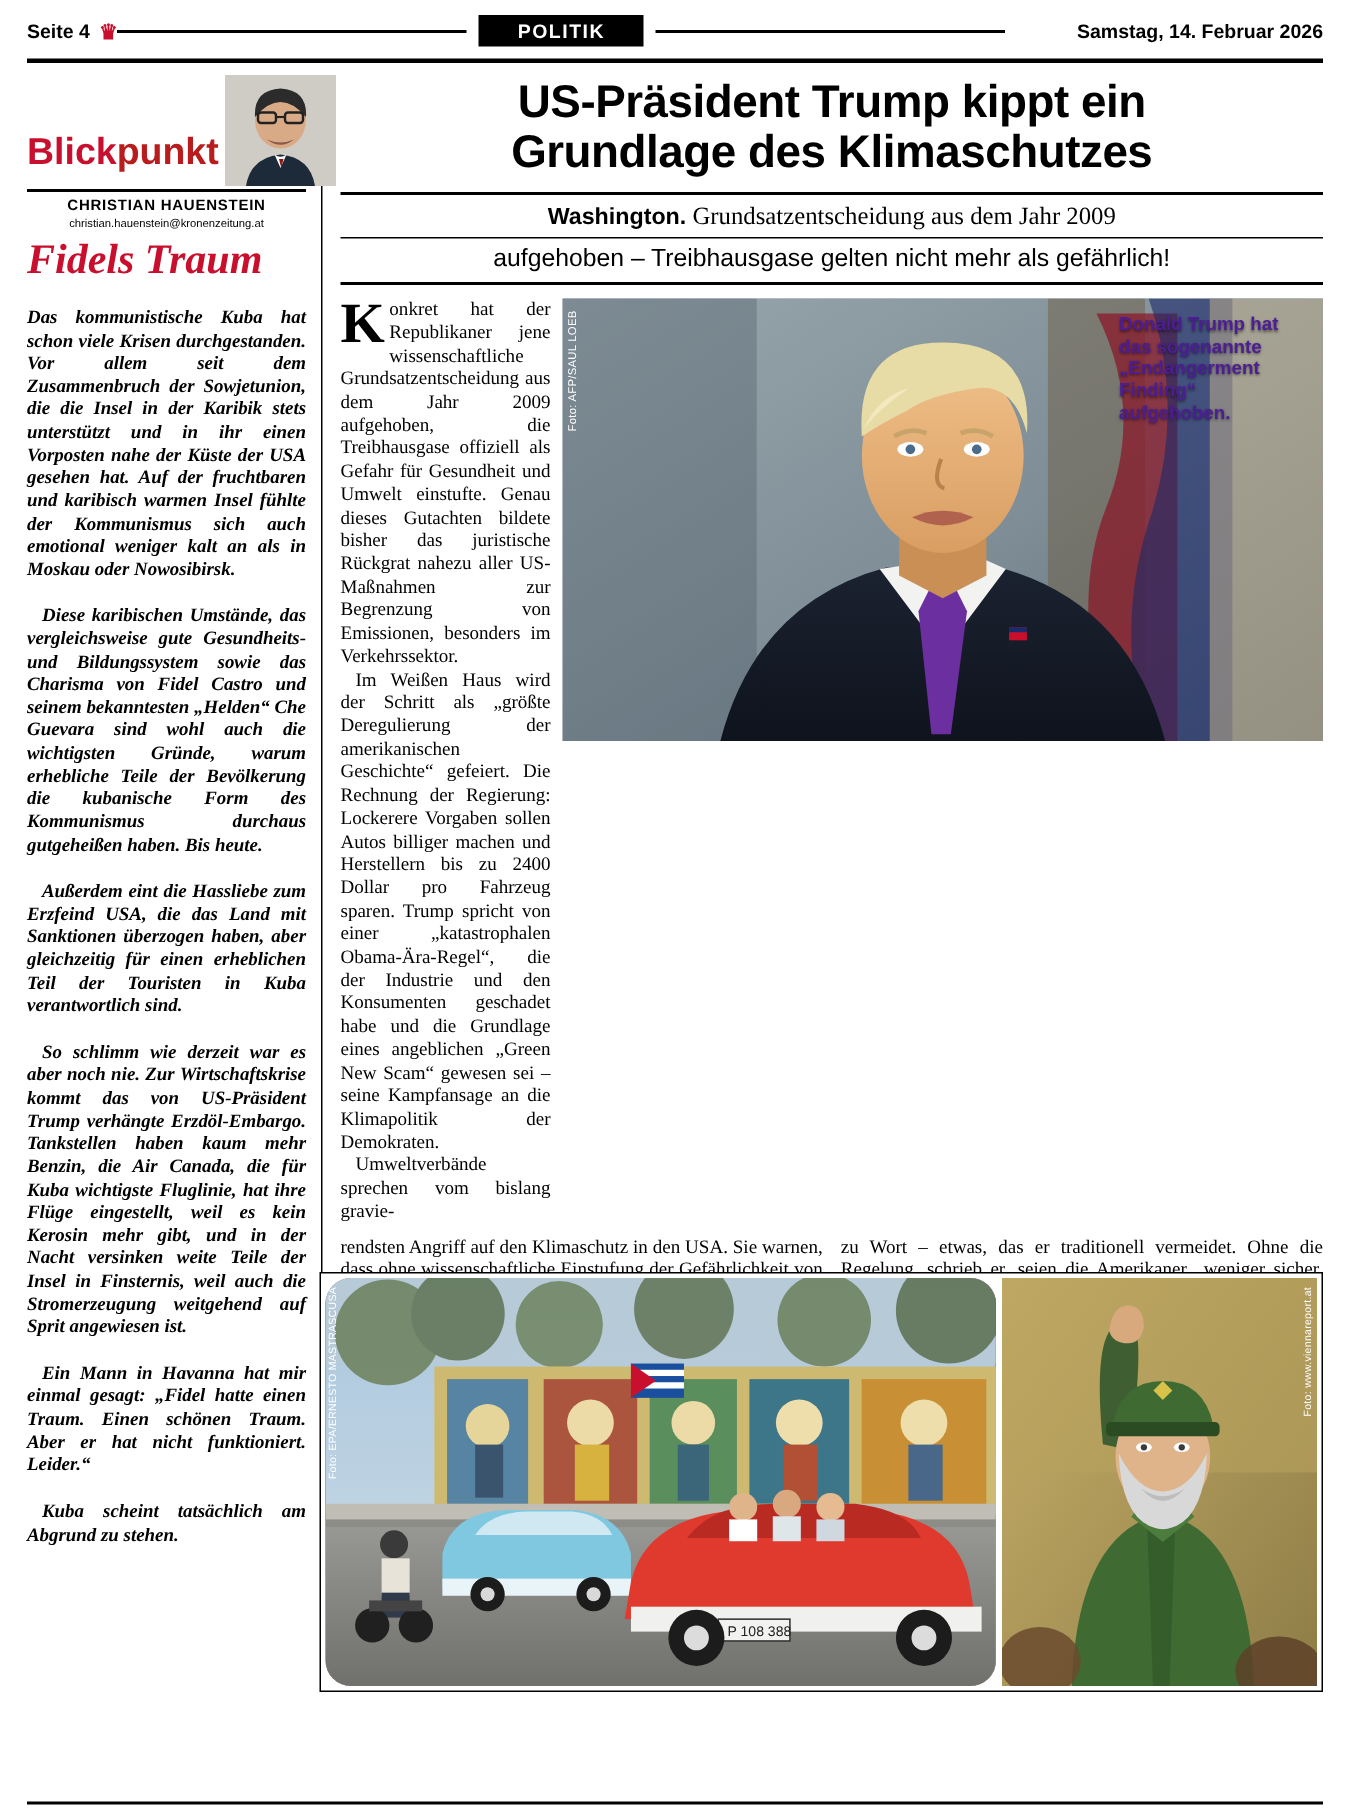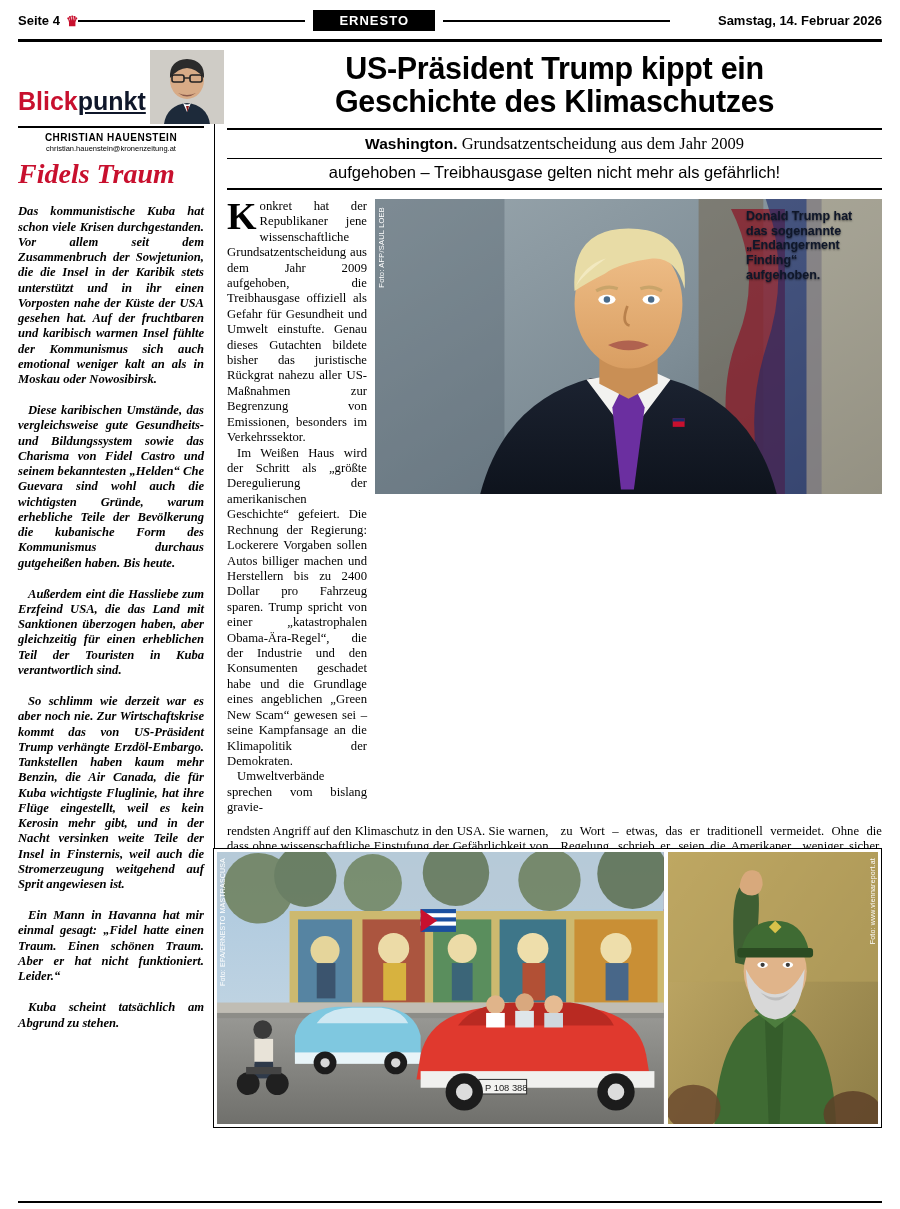--- a/index.html
+++ b/index.html
@@ -102,21 +102,21 @@
     gap: 4px;
   }
   .bp-logo {
     font-family: "Liberation Sans", sans-serif;
     font-size: 25px;
     font-weight: bold;
     line-height: 1;
     padding-bottom: 10px;
   }
   .bp-logo .red { color: #c8102e; }
-  .bp-logo .blk { color: #0f172a; text-decoration: underline; }
+  .bp-logo .blk { color: #b91c1c; }
   .bp-portrait {
     width: 74px;
     height: 74px;
     overflow: hidden;
     position: relative;
     flex: 0 0 74px;
   }
   .bp-portrait svg { display: block; }
   .bp-rule {
     height: 2px;
@@ -221,21 +221,21 @@
     color: #fff;
     writing-mode: vertical-rl;
     transform: rotate(180deg);
     letter-spacing: .2px;
   }
   .photo-caption-box {
     position: absolute;
     right: 8px;
     top: 10px;
     width: 128px;
-    color: #0f172a;
+    color: #4c1d95;
     font-family: "Liberation Sans", sans-serif;
     font-weight: bold;
     font-size: 12.5px;
     line-height: 1.18;
     text-shadow: 0 1px 2px rgba(0,0,0,.55);
   }
   .body-cols {
     display: flex;
     gap: 12px;
     margin-top: 8px;
@@ -280,20 +280,21 @@
   .strip-photos {
     display: flex;
     gap: 4px;
     height: 272px;
   }
   .strip-left {
     flex: 1 1 68%;
     position: relative;
     overflow: hidden;
     background: #b91c1c;
+    border-radius: 17px;
   }
   .strip-right {
     flex: 1 1 32%;
     position: relative;
     overflow: hidden;
     background: #3f5d2f;
   }
   .vcredit {
     position: absolute;
     font-family: "Liberation Sans", sans-serif;
@@ -326,21 +327,21 @@
 
 <div class="page">
 
   <div class="masthead">
     <div class="masthead-left">
       <span>Seite 4</span>
       <span class="crown">♛</span>
     </div>
     <div class="masthead-center">
       <div class="rule-left"></div>
-      <div class="politik-badge">ERNESTO</div>
+      <div class="politik-badge">POLITIK</div>
       <div class="rule-right"></div>
     </div>
     <div class="masthead-right">Samstag, 14. Februar 2026</div>
   </div>
   <div class="masthead-rule"></div>
 
   <div class="content">
 
     <div class="col-left">
       <div class="blickpunkt-head">
@@ -374,21 +375,21 @@
         <p>So schlimm wie derzeit war es aber noch nie. Zur Wirtschaftskrise kommt das von US-Präsident Trump verhängte Erzdöl-Embargo. Tankstellen haben kaum mehr Benzin, die Air Canada, die für Kuba wichtigste Fluglinie, hat ihre Flüge eingestellt, weil es kein Kerosin mehr gibt, und in der Nacht versinken weite Teile der Insel in Finsternis, weil auch die Stromerzeugung weitgehend auf Sprit angewiesen ist.</p>
         <p>Ein Mann in Havanna hat mir einmal gesagt: „Fidel hatte einen Traum. Einen schönen Traum. Aber er hat nicht funktioniert. Leider.“</p>
         <p>Kuba scheint tatsächlich am Abgrund zu stehen.</p>
       </div>
     </div>
 
     <div class="col-right">
 
       <div class="headline">
         <div>US-Präsident Trump kippt ein</div>
-        <div>Geschichte des Klimaschutzes</div>
+        <div>Grundlage des Klimaschutzes</div>
       </div>
 
       <div class="subhead">
         <div class="line1">
           <b>Washington.</b><span> Grundsatzentscheidung aus dem Jahr 2009</span>
         </div>
         <div class="line2">aufgehoben – Treibhausgase gelten nicht mehr als gefährlich!</div>
       </div>
 
       <div class="article-top">

